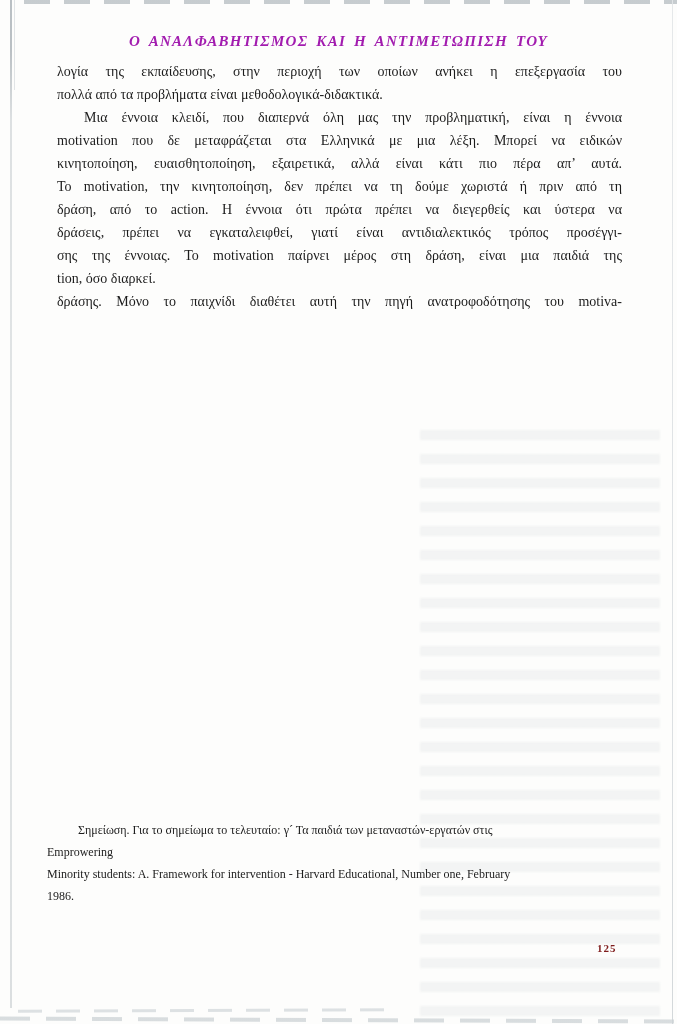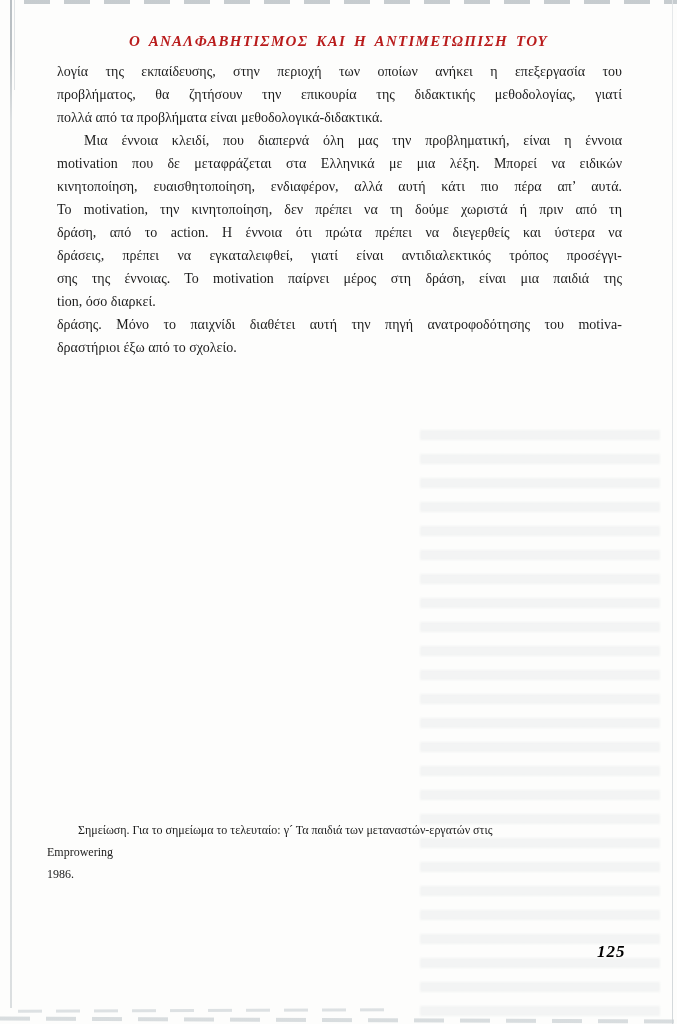--- a/index.html
+++ b/index.html
@@ -53,21 +53,21 @@
       rgba(225,228,229,0.35) 0 10px, rgba(255,255,255,0) 10px 24px);
     filter: blur(1px);
   }
 
   
   .header-title {
     position: absolute; top: 33px; left: 0; right: 0;
     text-align: center;
     font-weight: bold; font-style: italic;
     font-size: 15px; letter-spacing: 1.3px; word-spacing: 3px;
-    color: #b91c1c;
+    color: #a21caf;
   }
 
   
   .body-text {
     position: absolute; top: 60px; left: 57px; width: 565px;
     font-size: 14px;
   }
   .line {
     height: 23px; line-height: 23px;
     text-align: justify; text-align-last: justify;
@@ -81,62 +81,61 @@
   .footnote {
     position: absolute; top: 819px; left: 47px; width: 586px;
     font-size: 12px;
   }
   .fline { line-height: 22px; }
   .fline.indent { text-indent: 31px; }
 
   
   .page-number {
     position: absolute; top: 942px; left: 597px;
-    font-size: 17px; font-weight: bold; font-style: italic;
-    letter-spacing: 1px; color: #000000;
+    font-size: 11px; font-weight: bold; 
+    letter-spacing: 1px; color: #7f1d1d;
   }
 </style>
 </head>
 <body>
 
 <div class="page">
 
   <div class="artifact-top-dashes"></div>
   <div class="artifact-left-line"></div>
   <div class="artifact-left-line2"></div>
   <div class="artifact-right-line"></div>
   <div class="artifact-ghosting"></div>
   <div class="artifact-bottom-dashes2"></div>
   <div class="artifact-bottom-dashes"></div>
 
   <div class="header-title">Ο ΑΝΑΛΦΑΒΗΤΙΣΜΟΣ ΚΑΙ Η ΑΝΤΙΜΕΤΩΠΙΣΗ ΤΟΥ</div>
 
   <div class="body-text">
     <div>
       <div class="line">λογία της εκπαίδευσης, στην περιοχή των οποίων ανήκει η επεξεργασία του</div>
-      <div class="line">προβλήματος, θα ζητήσουν την επικουρία της διδακτικής μεθοδολογίας, γιατί</div>
       <div class="line last">πολλά από τα προβλήματα είναι μεθοδολογικά-διδακτικά.</div>
     </div>
     <div>
       <div class="line indent">Μια έννοια κλειδί, που διαπερνά όλη μας την προβληματική, είναι η έννοια</div>
       <div class="line">motivation που δε μεταφράζεται στα Ελληνικά με μια λέξη. Μπορεί να ειδικών</div>
-      <div class="line">κινητοποίηση, ευαισθητοποίηση, ενδιαφέρον, αλλά αυτή κάτι πιο πέρα απ’ αυτά.</div>
+      <div class="line">κινητοποίηση, ευαισθητοποίηση, εξαιρετικά, αλλά είναι κάτι πιο πέρα απ’ αυτά.</div>
       <div class="line">Το motivation, την κινητοποίηση, δεν πρέπει να τη δούμε χωριστά ή πριν από τη</div>
       <div class="line">δράση, από το action. Η έννοια ότι πρώτα πρέπει να διεγερθείς και ύστερα να</div>
       <div class="line">δράσεις, πρέπει να εγκαταλειφθεί, γιατί είναι αντιδιαλεκτικός τρόπος προσέγγι-</div>
       <div class="line">σης της έννοιας. Το motivation παίρνει μέρος στη δράση, είναι μια παιδιά της</div>
       <div class="line last">tion, όσο διαρκεί.</div>
       <div class="line">δράσης. Μόνο το παιχνίδι διαθέτει αυτή την πηγή ανατροφοδότησης του motiva-</div>
     </div>
     <div>
-      <div class="line last">δραστήριοι έξω από το σχολείο.</div>
     </div>
   </div>
 
   <div class="footnote">
     <div class="fline indent">Σημείωση. Για το σημείωμα το τελευταίο: γ´ Τα παιδιά των μεταναστών-εργατών στις</div>
     <div class="fline">Emprowering</div>
+    <div class="fline">Minority students: A. Framework for intervention - Harvard Educational, Number one, February</div>
     <div class="fline">1986.</div>
   </div>
 
   <div class="page-number">125</div>
 
 </div>
 
 </body></html>

